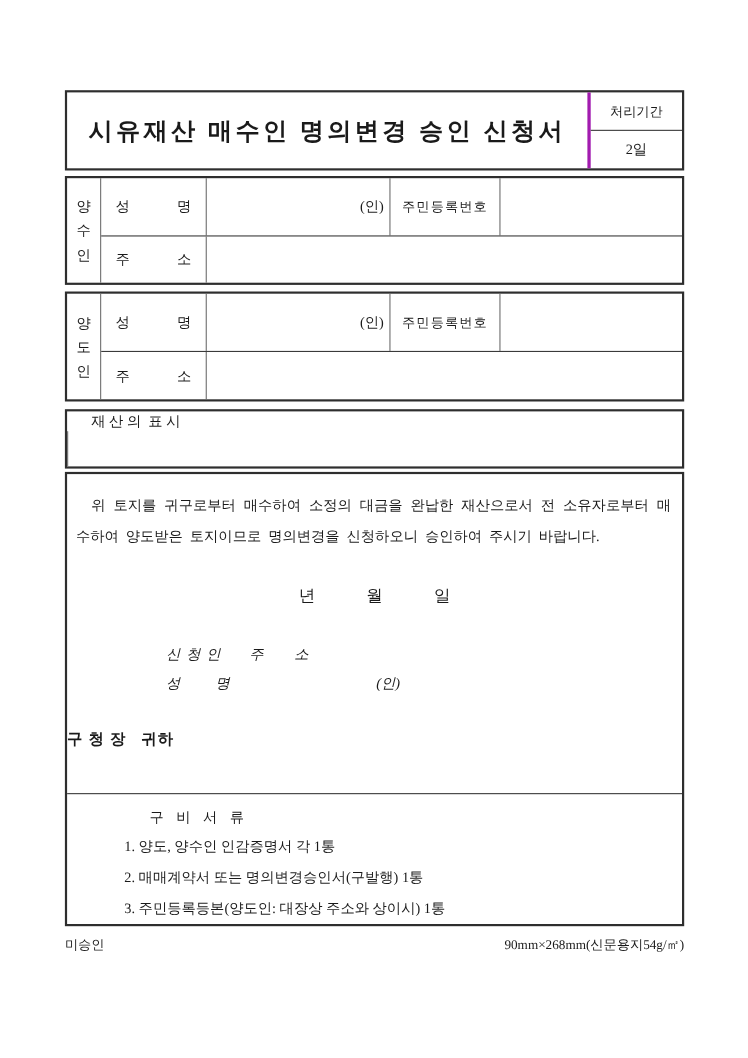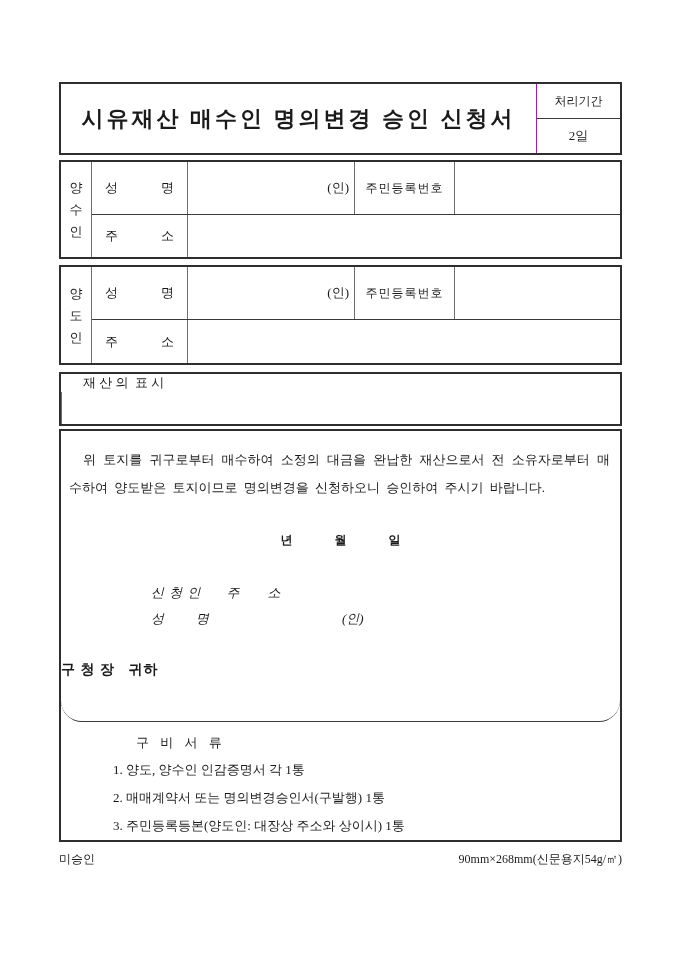--- a/index.html
+++ b/index.html
@@ -8,21 +8,21 @@
     font-family:"Liberation Serif","DejaVu Serif",serif;color:#1a1a1a;
     overflow:hidden;margin:0 auto;
   }
   .sheet{position:absolute;left:59px;top:82px;width:563px;}
   .box{box-sizing:border-box;border:2px solid #2e2e2e;background:#fff;}
 
   
   .title-box{height:73px;display:flex;}
   .title-cell{flex:1;display:flex;align-items:center;justify-content:center;}
   .form-title{margin:16px;font-size:22px;font-weight:700;letter-spacing:3px;white-space:pre;text-align:center;}
-  .period-col{width:83px;border-left:1px solid #a21caf;display:flex;flex-direction:column;}
+  .period-col{width:83px;border-left:3px solid #a21caf;display:flex;flex-direction:column;}
   .period-label{height:34px;border-bottom:1px solid #3a3a3a;display:flex;align-items:center;justify-content:center;font-size:12px;}
   .period-value{flex:1;display:flex;align-items:center;justify-content:center;font-size:13px;}
 
   
   .party-box{display:flex;}
   .party-box.transferee{height:99px;margin-top:5px;}
   .party-box.transferor{height:100px;margin-top:6px;}
   .party-col{width:30px;border-right:1px solid #6e6e6e;display:flex;flex-direction:column;
     align-items:center;justify-content:center;gap:9px;font-size:13px;line-height:1;}
   .party-main{flex:1;display:flex;flex-direction:column;min-width:0;}
@@ -37,24 +37,24 @@
   .c-rest{flex:1;border-left:1px solid #6e6e6e;}
   .c-widespan{flex:1;border-left:1px solid #6e6e6e;}
 
   
   .property-box{height:54px;margin-top:7px;display:flex;flex-direction:column;}
   .prop-label{width:125px;display:flex;align-items:center;justify-content:center;font-size:13px;white-space:pre;}
   .prop-value{flex:1;border-left:1px solid #6e6e6e;}
 
   
   .body-box{height:413px;margin-top:3px;display:flex;flex-direction:column;}
-  .body-upper{height:291px;border-bottom:1px solid #3a3a3a;box-sizing:border-box;border-radius:21px;}
+  .body-upper{height:291px;border-bottom:1px solid #3a3a3a;box-sizing:border-box;}
   .statement{margin:15px 10px 0 8px;font-size:13px;line-height:28px;
     text-align:justify;word-break:break-all;text-indent:14px;word-spacing:3px;}
-  .date-line{margin-top:30px;text-align:center;font-size:12px;white-space:pre;word-spacing:4px;font-weight:bold;}
+  .date-line{margin-top:30px;text-align:center;font-size:15px;white-space:pre;word-spacing:4px;}
   .applicant{margin:31px 0 0 90px;font-size:13px;line-height:26px;font-style:italic;}
   .app-line{display:flex;align-items:baseline;}
   .app-prefix{white-space:pre;letter-spacing:1px;}
   .app-addr-label{margin-left:25px;width:54px;text-align:justify;text-align-last:justify;}
   .app-name-label{width:58px;text-align:justify;text-align-last:justify;}
   .app-seal{margin-left:133px;}
   .recipient{margin-top:29px;text-align:left;font-size:14px;font-weight:700;white-space:pre;letter-spacing:1px;}
 
   .body-lower{flex:1;margin-left:36px;}
   .docs-heading{margin:12px 0 4px 39px;font-size:13px;letter-spacing:4px;white-space:pre;}

